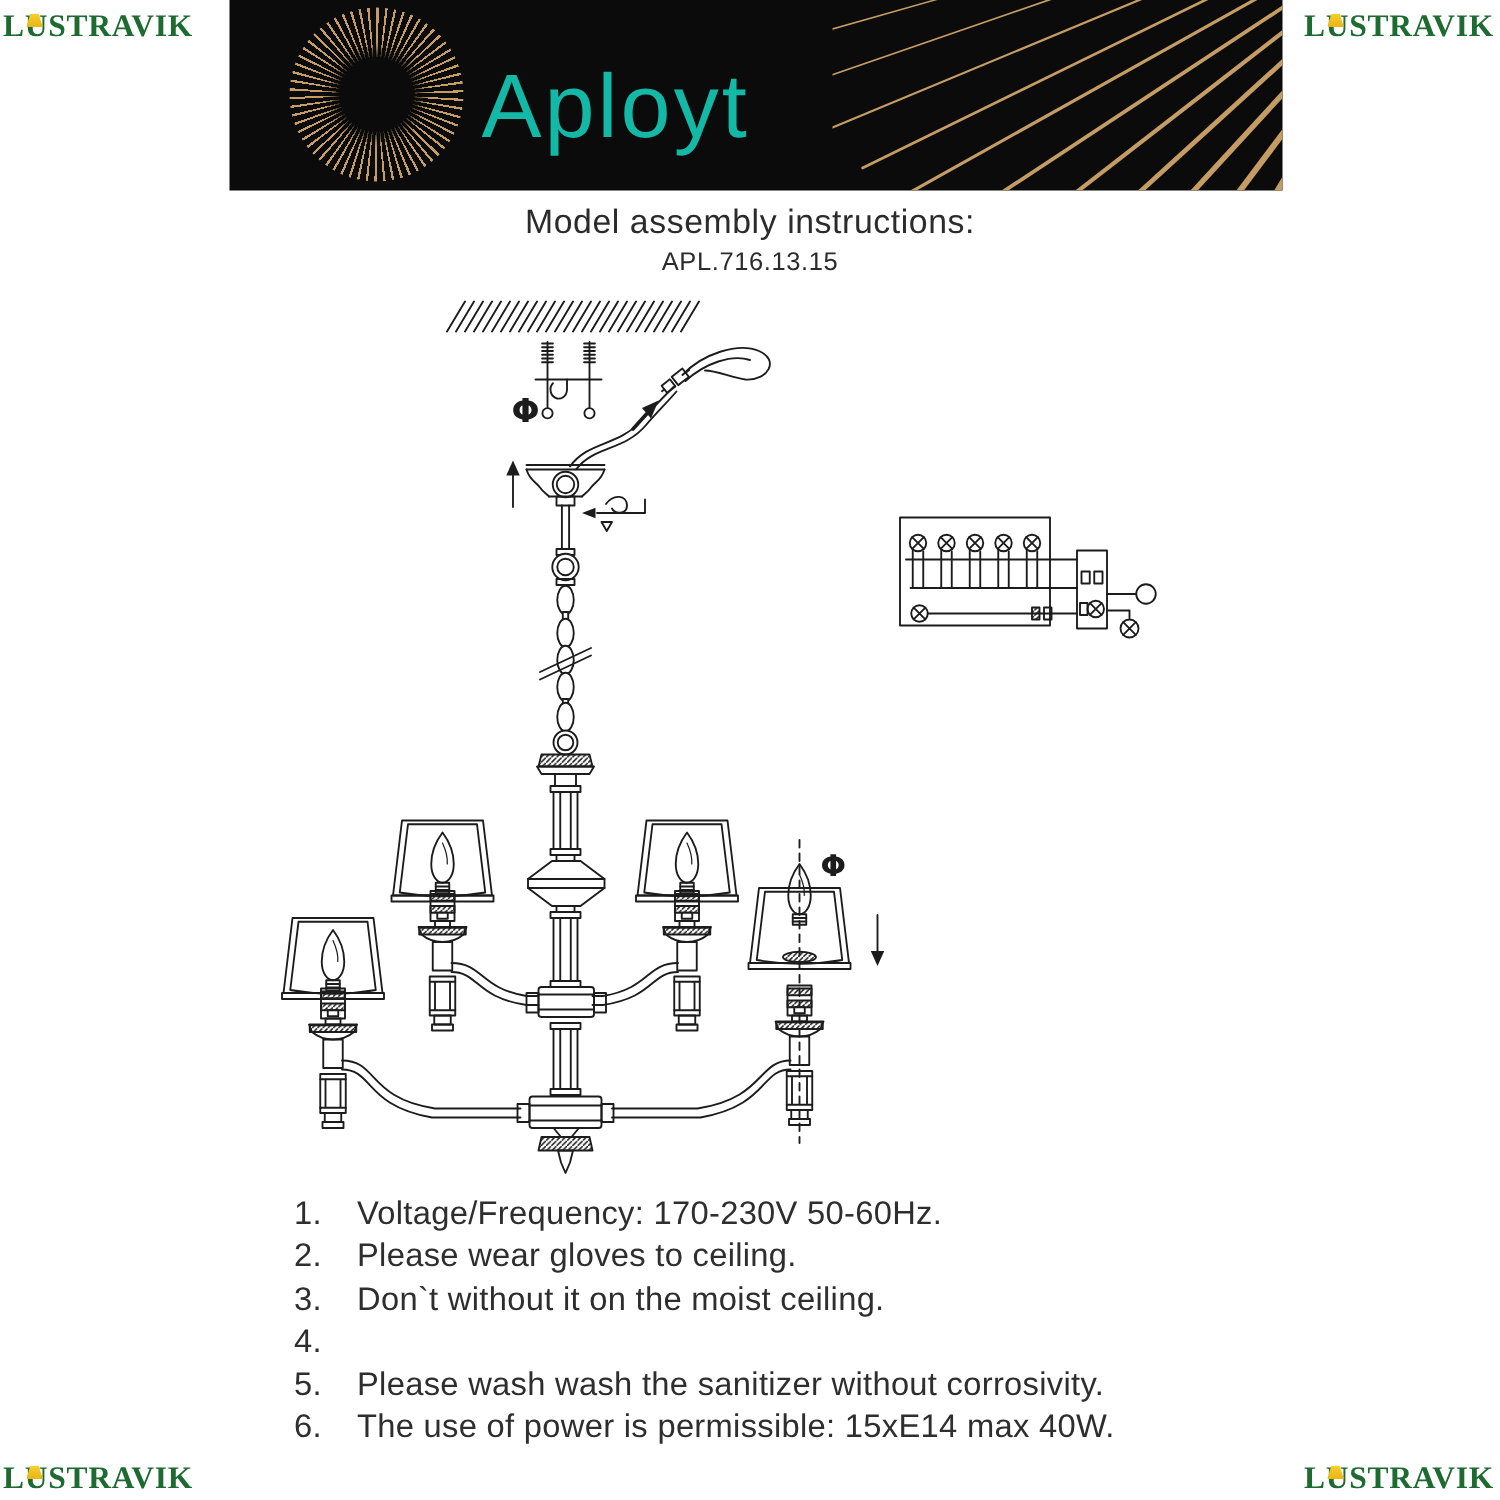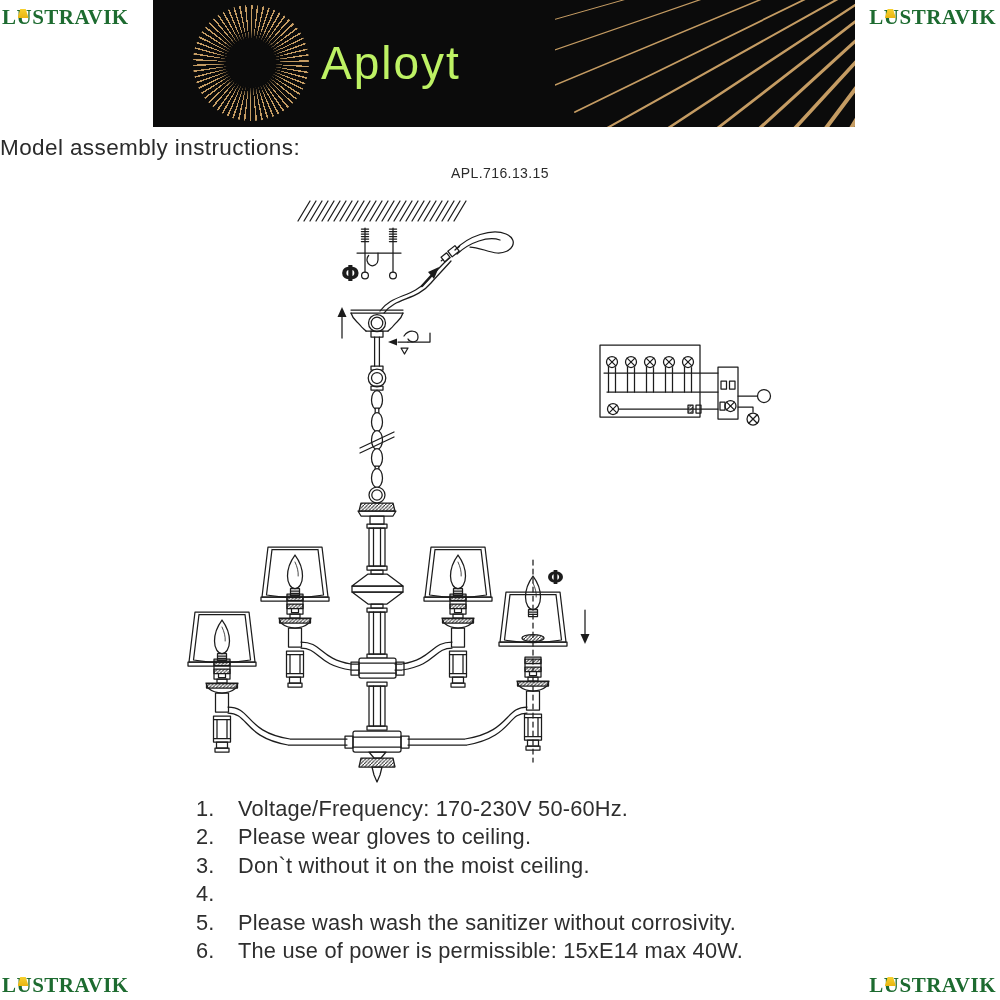--- a/index.html
+++ b/index.html
@@ -15,28 +15,28 @@
   .wm-lamp{position:absolute;left:1px;top:2px;width:11px;height:9px;
       background:linear-gradient(#f7d12e,#e9b512);
       clip-path:polygon(25% 0,75% 0,100% 100%,0 100%);}
 
   
   .banner{position:absolute;left:153px;top:0;width:702px;height:127px;background:#0b0b0b;overflow:hidden;}
   .sunburst{position:absolute;left:40px;top:5px;width:116px;height:116px;border-radius:50%;
       background:repeating-conic-gradient(#c59c63 0deg 1.6deg,transparent 1.6deg 5.8deg);}
   .sunburst::after{content:"";position:absolute;left:50%;top:50%;width:50px;height:50px;
       transform:translate(-50%,-50%);border-radius:50%;background:#0b0b0b;box-shadow:0 0 8px 4px #0b0b0b;}
-  .brand{position:absolute;left:168px;top:36px;font-size:46px;letter-spacing:2px;color:#bef264;}
+  .brand{position:absolute;left:168px;top:36px;font-size:60px;letter-spacing:2px;color:#14b8a6;}
   .corner-rays{position:absolute;right:0;top:0;}
 
   
-  .title{position:absolute;left:0;top:135px;width:100%;text-align:left;
+  .title{position:absolute;left:0;top:135px;width:100%;text-align:center;
       font-size:22.5px;color:#2b2b2b;letter-spacing:.4px;}
   .model{position:absolute;left:0;top:165px;width:100%;text-align:center;
-      font-size:14px;color:#2b2b2b;letter-spacing:.4px;}
+      font-size:17px;color:#2b2b2b;letter-spacing:.4px;}
 
   
   .drawing{position:absolute;left:0;top:190px;pointer-events:none;}
 
   
   .instructions{position:absolute;left:196px;top:795px;}
   .inst-row{display:flex;font-size:21.8px;color:#2e2e2e;line-height:28.4px;letter-spacing:.2px;}
   .inst-num{display:inline-block;width:42px;flex:0 0 42px;}
 </style>
 </head>

